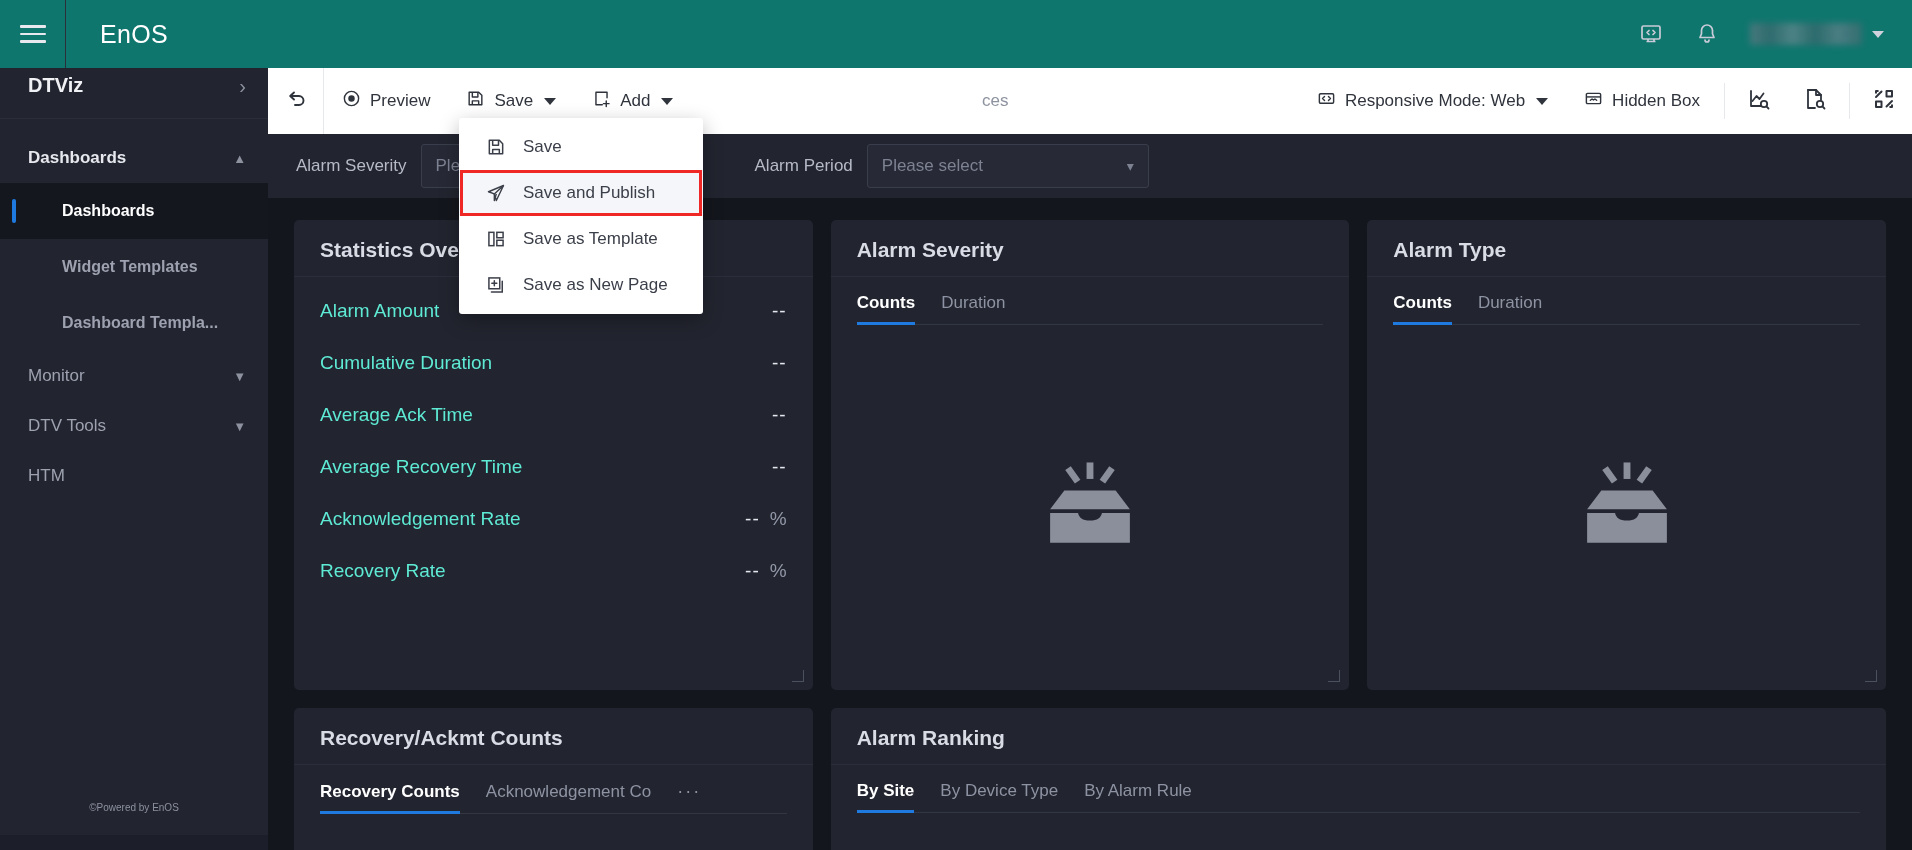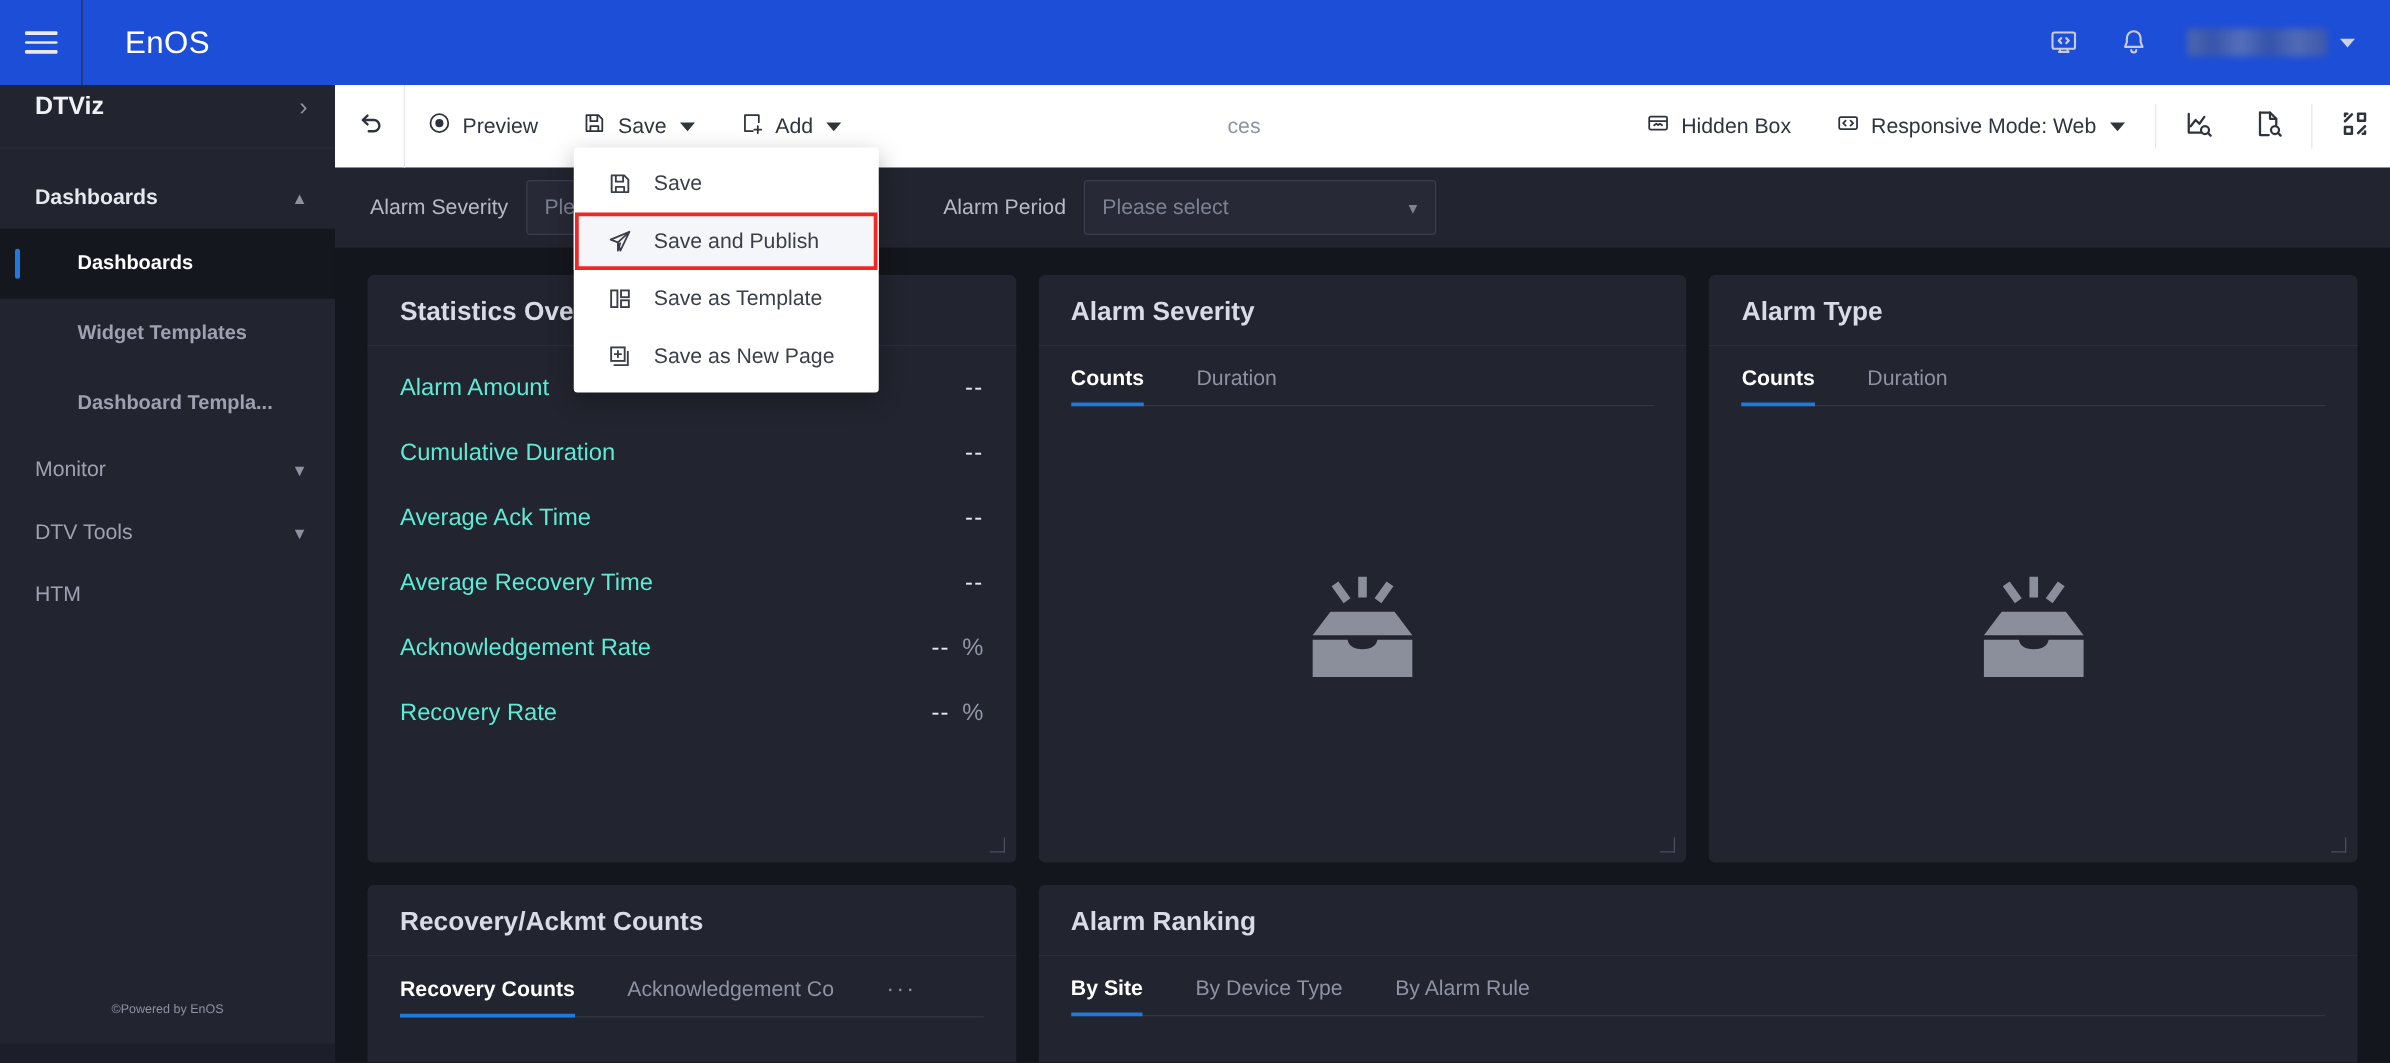--- a/index.html
+++ b/index.html
@@ -8,21 +8,21 @@
     background: #1c1f2a;
     font-family: "Liberation Sans", sans-serif;
     overflow: hidden;
   }
   body { position: relative; }
 
   
   .top-header {
     position: absolute; top: 0; left: 0;
     width: 1912px; height: 68px;
-    background: #1d4ed8;
+    background: #0f766e;
     display: flex; align-items: center;
     z-index: 60;
   }
   .hamburger-box {
     width: 66px; height: 68px;
     display: flex; align-items: center; justify-content: center;
     border-right: 1px solid #2c2f3a;
     cursor: pointer;
   }
   .hamburger { width: 26px; display: flex; flex-direction: column; gap: 5px; }
@@ -188,21 +188,21 @@
     border-radius: 5px;
     position: relative;
     display: flex; flex-direction: column;
   }
   .card-head {
     padding: 18px 26px 14px 26px;
     border-bottom: 1px solid #2b2e3a;
   }
   .card-title { color: #d9dce5; font-size: 21px; font-weight: 700; }
   .card-tabs {
-    display: flex; align-items: flex-end; gap: 42px;
+    display: flex; align-items: flex-end; gap: 26px;
     padding: 16px 26px 0 26px;
     position: relative;
   }
   .tab {
     color: #8e93a3; font-size: 17px; padding-bottom: 11px;
     cursor: pointer; position: relative; white-space: nowrap;
   }
   .tab.active { color: #ffffff; font-weight: 700; }
   .tab.active::after {
     content: ""; position: absolute; left: 0; right: 0; bottom: -1px;
@@ -343,40 +343,40 @@
           <path d="M18 15v7M14.5 18.5h7"></path>
       </svg>
     </span>
     <span>Add</span>
     <span class="tcaret"></span>
   </div>
 
   <div class="tb-center">ces</div>
 
   <div class="tb-right">
+    <div class="tb-btn">
+      <span>
+        <svg width="19" height="19" viewBox="0 0 24 24" fill="none" stroke="#2f333c" stroke-width="1.8" stroke-linecap="round" stroke-linejoin="round">
+          <rect x="3" y="6" width="18" height="12" rx="1.5"></rect>
+          <path d="M9.5 9.5 7 12l2.5 2.5M14.5 9.5 17 12l-2.5 2.5"></path>
+        </svg>
+      </span>
+      <span>Responsive Mode: Web</span>
+      <span class="tcaret"></span>
+    </div>
+
     <div class="tb-btn">
       <span>
         <svg width="19" height="19" viewBox="0 0 24 24" fill="none" stroke="#2f333c" stroke-width="1.8" stroke-linejoin="round">
           <rect x="3" y="5.5" width="18" height="13" rx="1.5"></rect>
           <path d="M3 10h18"></path>
           <path d="M8 14.2l2.2-1.6 1.8 1.3 1.8-1.3 2.2 1.6" fill="none" stroke-linecap="round"></path>
         </svg>
       </span>
       <span>Hidden Box</span>
-    </div>
-
-    <div class="tb-btn">
-      <span>
-        <svg width="19" height="19" viewBox="0 0 24 24" fill="none" stroke="#2f333c" stroke-width="1.8" stroke-linecap="round" stroke-linejoin="round">
-          <rect x="3" y="6" width="18" height="12" rx="1.5"></rect>
-          <path d="M9.5 9.5 7 12l2.5 2.5M14.5 9.5 17 12l-2.5 2.5"></path>
-        </svg>
-      </span>
-      <span>Responsive Mode: Web</span>
-      <span class="tcaret"></span>
     </div>
 
     <div class="tb-sep"></div>
 
     <div class="tb-icon-btn">
       <span>
         <svg width="24" height="24" viewBox="0 0 24 24" fill="none" stroke="#2f333c" stroke-width="1.8" stroke-linecap="round" stroke-linejoin="round">
           <path d="M4 4v15h10"></path>
             <path d="M5.5 14 9.5 9l3 3 4-5.5"></path>
           <circle cx="17" cy="17" r="3.2"></circle>

